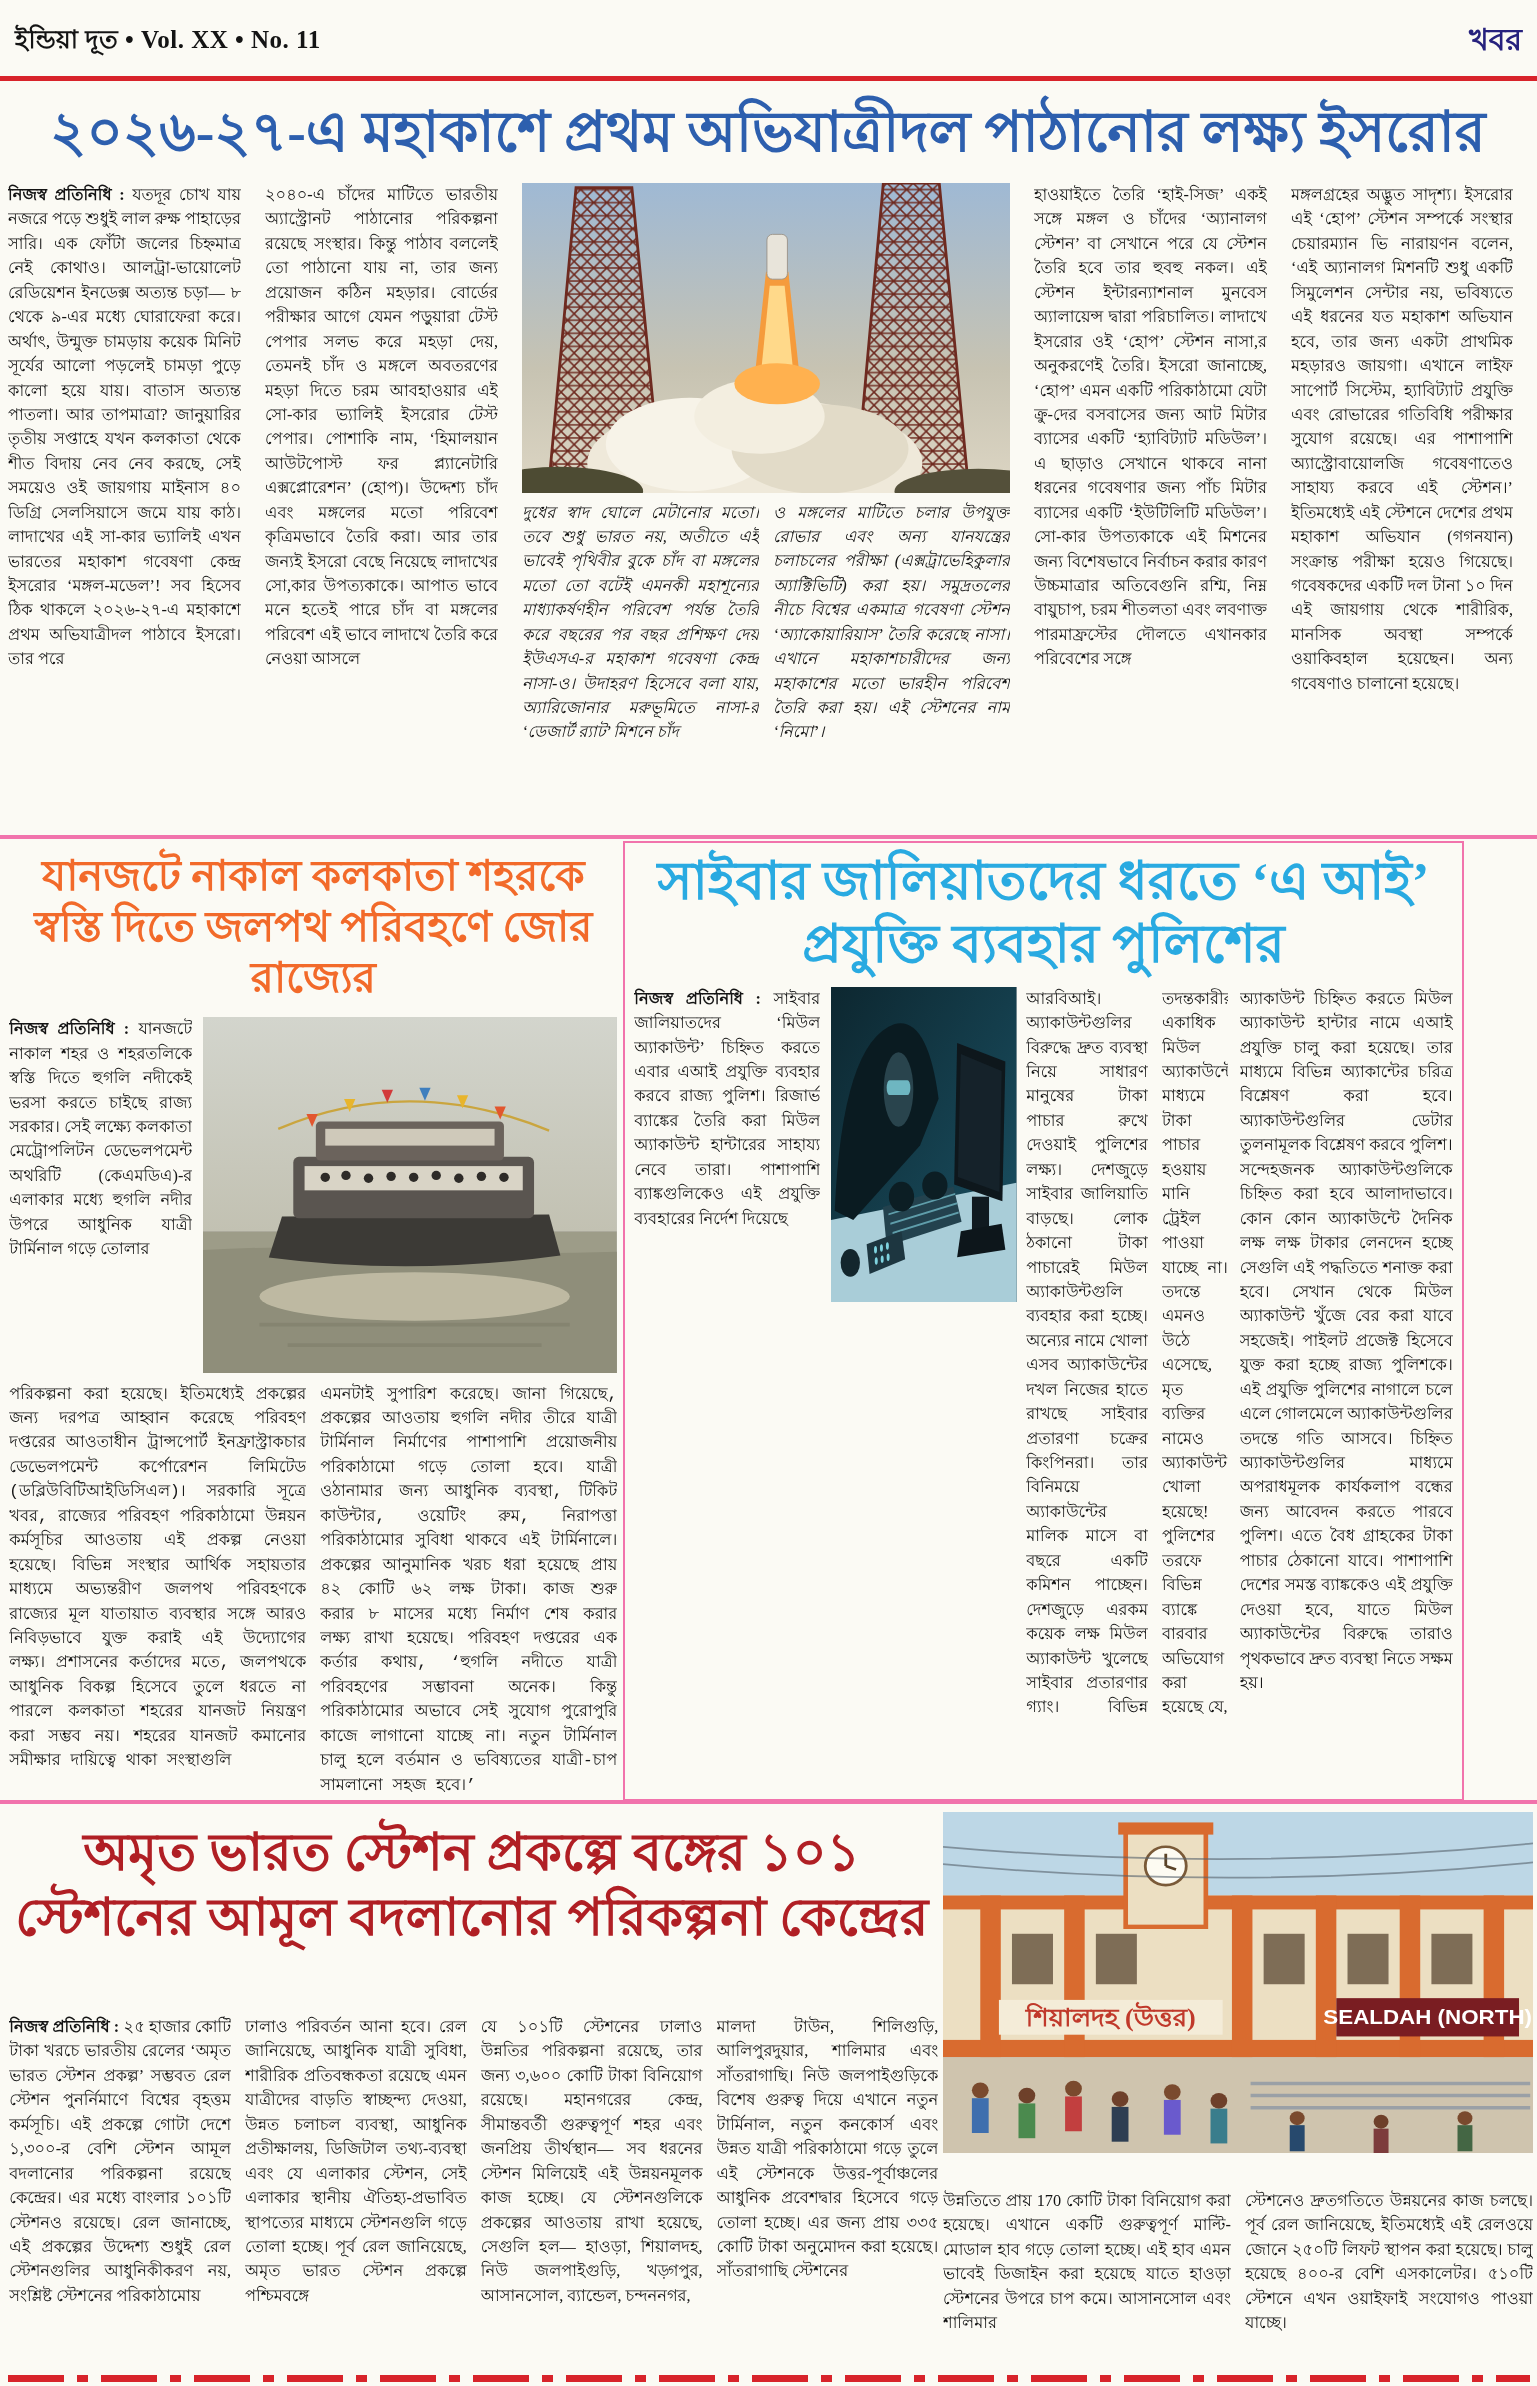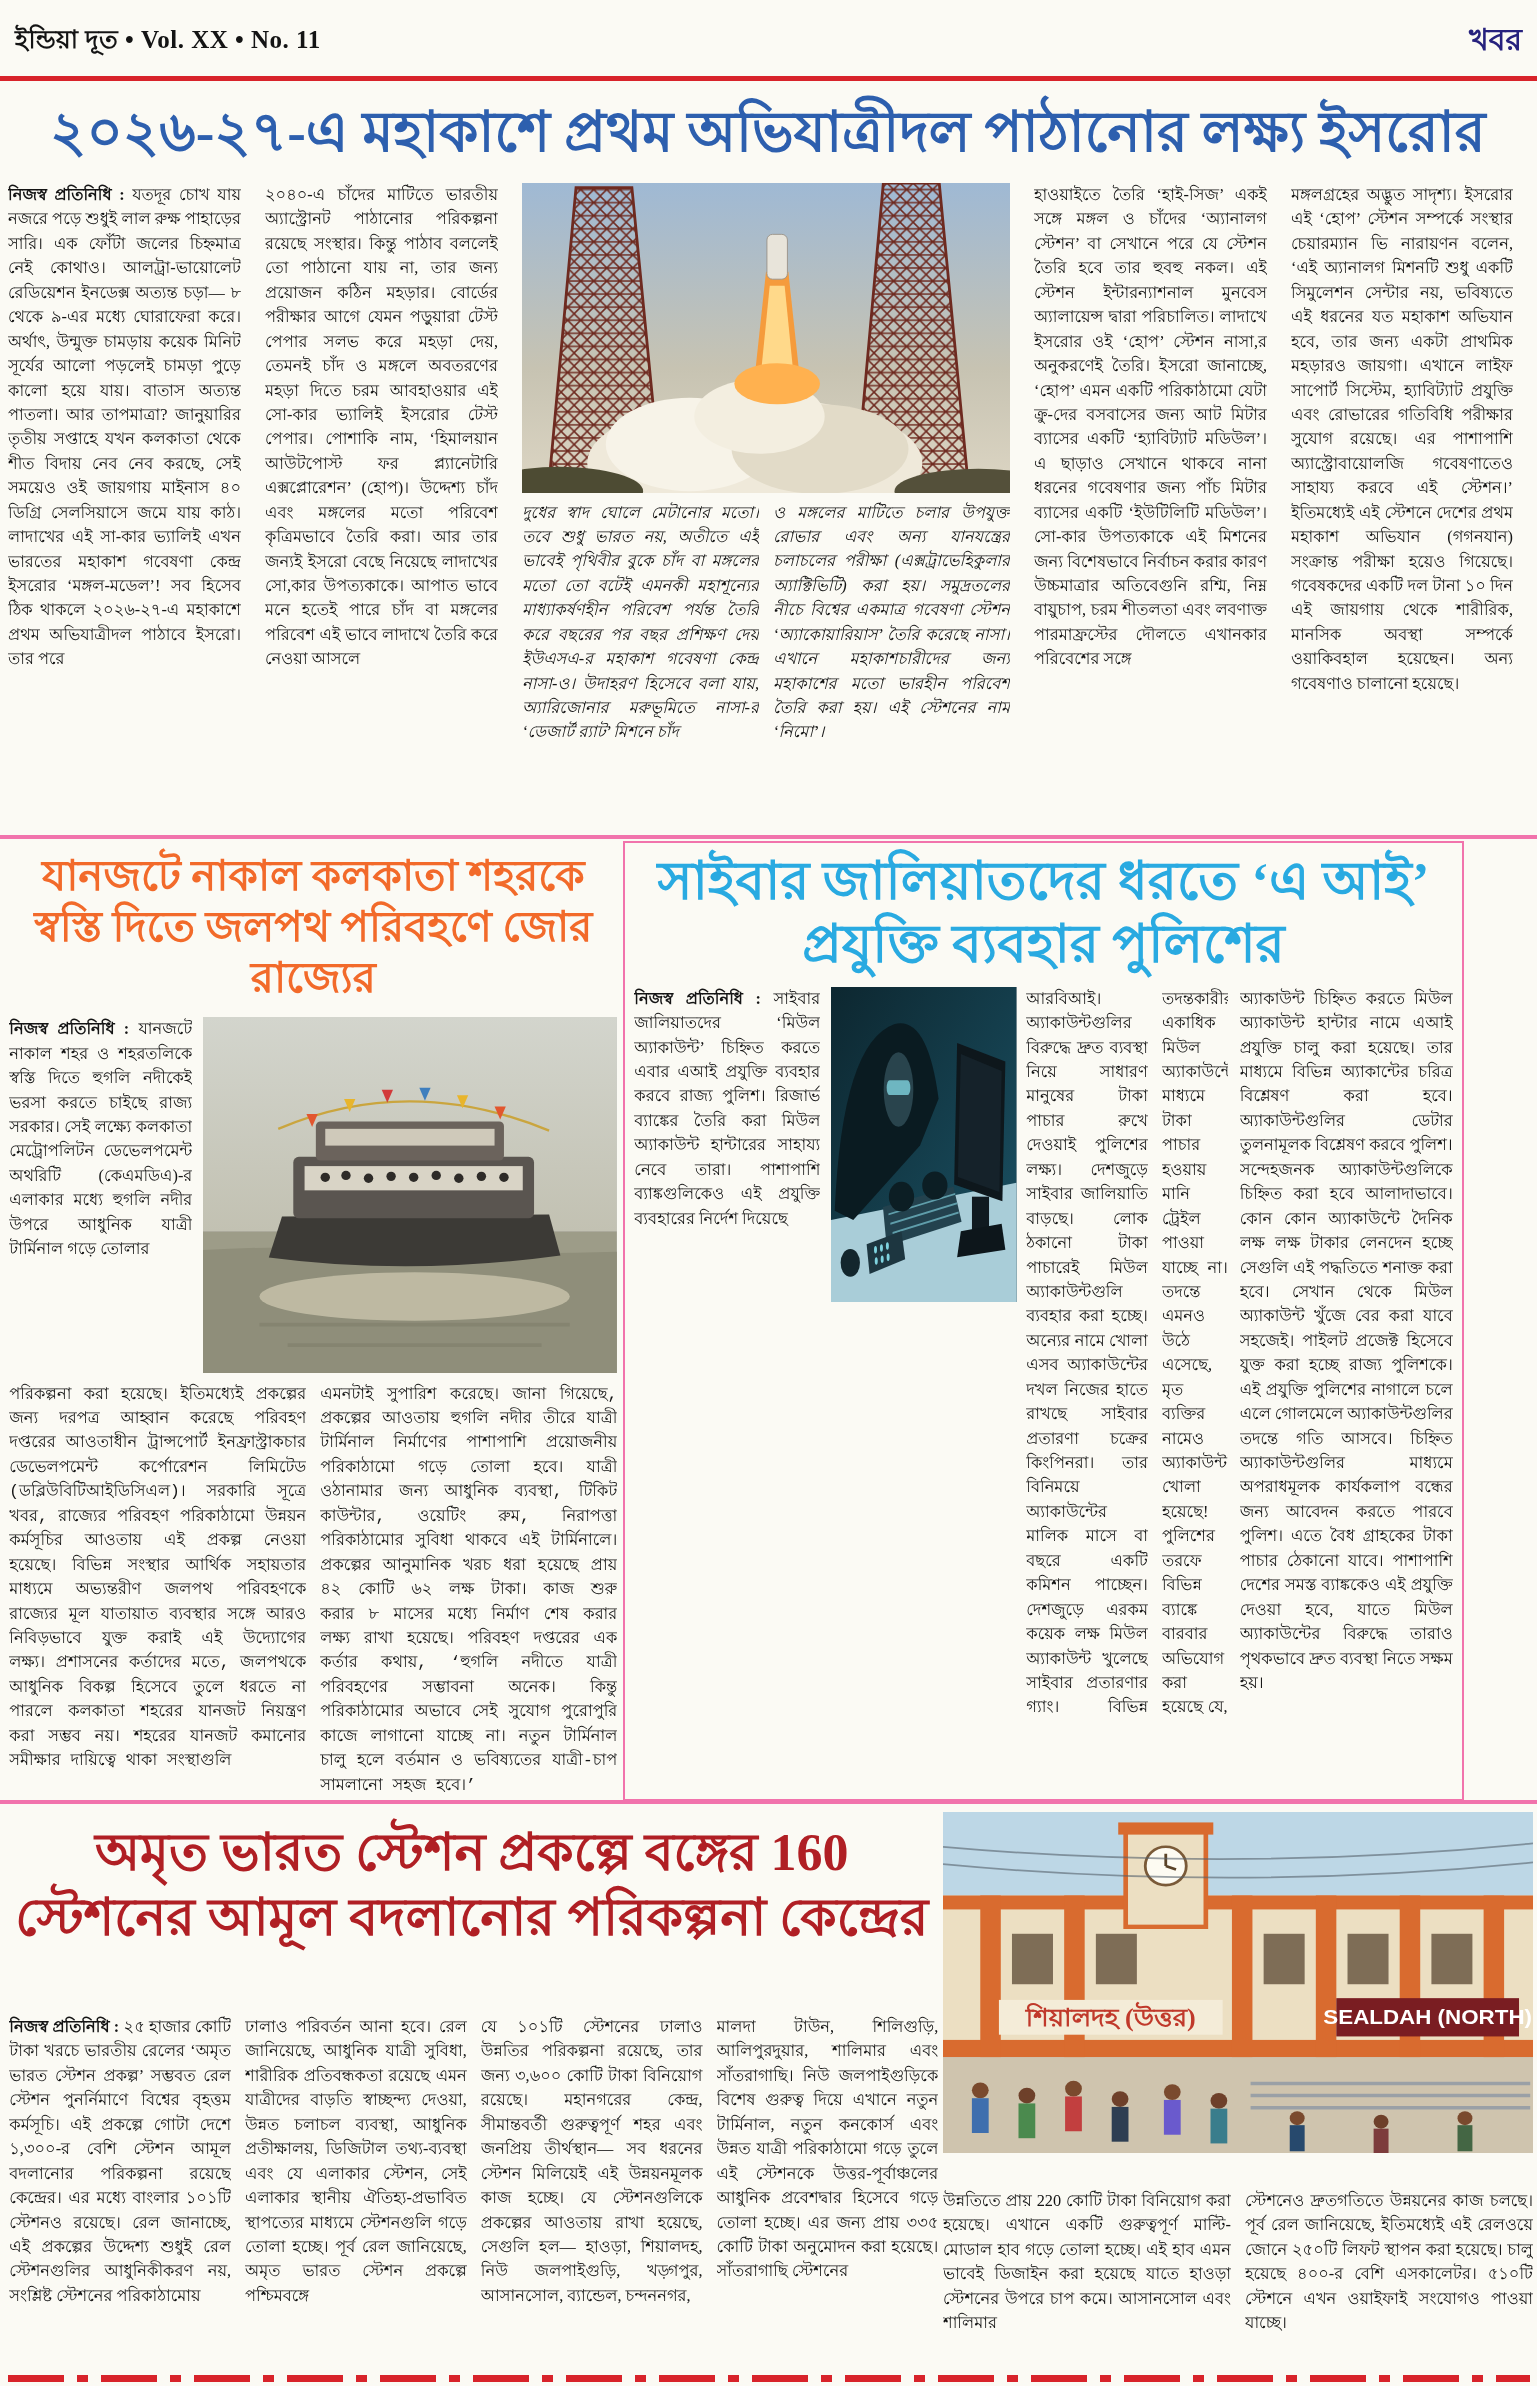--- a/index.html
+++ b/index.html
@@ -243,21 +243,21 @@
         <div id="a3-colA" class="bodycol">আরবিআই। অ্যাকাউন্টগুলির বিরুদ্ধে দ্রুত ব্যবস্থা নিয়ে সাধারণ মানুষের টাকা পাচার রুখে দেওয়াই পুলিশের লক্ষ্য। দেশজুড়ে সাইবার জালিয়াতি বাড়ছে। লোক ঠকানো টাকা পাচারেই মিউল অ্যাকাউন্টগুলি ব্যবহার করা হচ্ছে। অন্যের নামে খোলা এসব অ্যাকাউন্টের দখল নিজের হাতে রাখছে সাইবার প্রতারণা চক্রের কিংপিনরা। তার বিনিময়ে অ্যাকাউন্টের মালিক মাসে বা বছরে একটি কমিশন পাচ্ছেন। দেশজুড়ে এরকম কয়েক লক্ষ মিউল অ্যাকাউন্ট খুলেছে সাইবার প্রতারণার গ্যাং। বিভিন্ন জালিয়াতির তদন্তে নেমে এই ধরনের অ্যাকাউন্টের খোঁজ পেয়েছেন</div>
         <div id="a3-colB" class="bodycol">তদন্তকারীরা। একাধিক মিউল অ্যাকাউন্টের মাধ্যমে টাকা পাচার হওয়ায় মানি ট্রেইল পাওয়া যাচ্ছে না। তদন্তে এমনও উঠে এসেছে, মৃত ব্যক্তির নামেও অ্যাকাউন্ট খোলা হয়েছে! পুলিশের তরফে বিভিন্ন ব্যাঙ্কে বারবার অভিযোগ করা হয়েছে যে, ব্যাঙ্ককর্মীরা অনেক ক্ষেত্রেই নথি ঠিকমতো যাচাই না করেই অ্যাকাউন্ট খুলে দিচ্ছেন। অ্যাকাউন্ট বৃদ্ধির জন্য কর্মীদের উপর কর্তৃপক্ষের বাড়তি চাপই এর কারণ বলে অভিযোগ ওঠে। এই সুযোগটাই নিচ্ছে জালিয়াতরা। আর এই প্রতারণার বহর দিন দিন বাড়তে থাকায় আসরে নেমেছে আরবিআই। রাজ্য পুলিশ সূত্রের খবর, গোলমেলে</div>
       </div>
     </div>
     <div id="a3-colR" class="bodycol">অ্যাকাউন্ট চিহ্নিত করতে মিউল অ্যাকাউন্ট হান্টার নামে এআই প্রযুক্তি চালু করা হয়েছে। তার মাধ্যমে বিভিন্ন অ্যাকান্টের চরিত্র বিশ্লেষণ করা হবে। অ্যাকাউন্টগুলির ডেটার তুলনামূলক বিশ্লেষণ করবে পুলিশ। সন্দেহজনক অ্যাকাউন্টগুলিকে চিহ্নিত করা হবে আলাদাভাবে। কোন কোন অ্যাকাউন্টে দৈনিক লক্ষ লক্ষ টাকার লেনদেন হচ্ছে সেগুলি এই পদ্ধতিতে শনাক্ত করা হবে। সেখান থেকে মিউল অ্যাকাউন্ট খুঁজে বের করা যাবে সহজেই। পাইলট প্রজেক্ট হিসেবে যুক্ত করা হচ্ছে রাজ্য পুলিশকে। এই প্রযুক্তি পুলিশের নাগালে চলে এলে গোলমেলে অ্যাকাউন্টগুলির তদন্তে গতি আসবে। চিহ্নিত অ্যাকাউন্টগুলির মাধ্যমে অপরাধমূলক কার্যকলাপ বন্ধের জন্য আবেদন করতে পারবে পুলিশ। এতে বৈধ গ্রাহকের টাকা পাচার ঠেকানো যাবে। পাশাপাশি দেশের সমস্ত ব্যাঙ্ককেও এই প্রযুক্তি দেওয়া হবে, যাতে মিউল অ্যাকাউন্টের বিরুদ্ধে তারাও পৃথকভাবে দ্রুত ব্যবস্থা নিতে সক্ষম হয়।</div>
   </div>
 </div>
 
 <div class="pink-h abs" style="top:1800px"></div>
 
-<div id="a4-headline" class="abs">অমৃত ভারত স্টেশন প্রকল্পে বঙ্গের 160 স্টেশনের আমূল বদলানোর পরিকল্পনা কেন্দ্রের</div>
+<div id="a4-headline" class="abs">অমৃত ভারত স্টেশন প্রকল্পে বঙ্গের ১০১ স্টেশনের আমূল বদলানোর পরিকল্পনা কেন্দ্রের</div>
 
 <div id="a4-img" class="abs imgbox">
   <svg viewBox="0 0 633 392" preserveAspectRatio="none">
     <rect width="633" height="392" fill="#bdd7e6"></rect>
 
     <rect x="0" y="96" width="633" height="186" fill="#ecdfc2"></rect>
     <rect x="0" y="96" width="633" height="16" fill="#d96b2f"></rect>
     <rect x="0" y="262" width="633" height="20" fill="#d96b2f"></rect>
 
     <rect x="196" y="22" width="86" height="110" fill="#ecdfc2" stroke="#d96b2f" stroke-width="5"></rect>
@@ -321,18 +321,18 @@
   <div class="bodycol">
     <p><strong class="byline">নিজস্ব প্রতিনিধি :</strong>
        <span>২৫ হাজার কোটি টাকা খরচে ভারতীয় রেলের ‘অমৃত ভারত স্টেশন প্রকল্প’ সম্ভবত রেল স্টেশন পুনর্নিমাণে বিশ্বের বৃহত্তম কর্মসূচি। এই প্রকল্পে গোটা দেশে ১,৩০০-র বেশি স্টেশন আমূল বদলানোর পরিকল্পনা রয়েছে কেন্দ্রের। এর মধ্যে বাংলার ১০১টি স্টেশনও রয়েছে। রেল জানাচ্ছে, এই প্রকল্পের উদ্দেশ্য শুধুই রেল স্টেশনগুলির আধুনিকীকরণ নয়, সংশ্লিষ্ট স্টেশনের পরিকাঠামোয়</span></p>
   </div>
   <div class="bodycol">ঢালাও পরিবর্তন আনা হবে। রেল জানিয়েছে, আধুনিক যাত্রী সুবিধা, শারীরিক প্রতিবন্ধকতা রয়েছে এমন যাত্রীদের বাড়তি স্বাচ্ছন্দ্য দেওয়া, উন্নত চলাচল ব্যবস্থা, আধুনিক প্রতীক্ষালয়, ডিজিটাল তথ্য-ব্যবস্থা এবং যে এলাকার স্টেশন, সেই এলাকার স্থানীয় ঐতিহ্য-প্রভাবিত স্থাপত্যের মাধ্যমে স্টেশনগুলি গড়ে তোলা হচ্ছে। পূর্ব রেল জানিয়েছে, অমৃত ভারত স্টেশন প্রকল্পে পশ্চিমবঙ্গে</div>
   <div class="bodycol">যে ১০১টি স্টেশনের ঢালাও উন্নতির পরিকল্পনা রয়েছে, তার জন্য ৩,৬০০ কোটি টাকা বিনিয়োগ রয়েছে। মহানগরের কেন্দ্র, সীমান্তবর্তী গুরুত্বপূর্ণ শহর এবং জনপ্রিয় তীর্থস্থান— সব ধরনের স্টেশন মিলিয়েই এই উন্নয়নমূলক কাজ হচ্ছে। যে স্টেশনগুলিকে প্রকল্পের আওতায় রাখা হয়েছে, সেগুলি হল— হাওড়া, শিয়ালদহ, নিউ জলপাইগুড়ি, খড়্গপুর, আসানসোল, ব্যান্ডেল, চন্দননগর,</div>
   <div class="bodycol">মালদা টাউন, শিলিগুড়ি, আলিপুরদুয়ার, শালিমার এবং সাঁতরাগাছি। নিউ জলপাইগুড়িকে বিশেষ গুরুত্ব দিয়ে এখানে নতুন টার্মিনাল, নতুন কনকোর্স এবং উন্নত যাত্রী পরিকাঠামো গড়ে তুলে এই স্টেশনকে উত্তর-পূর্বাঞ্চলের আধুনিক প্রবেশদ্বার হিসেবে গড়ে তোলা হচ্ছে। এর জন্য প্রায় ৩৩৫ কোটি টাকা অনুমোদন করা হয়েছে। সাঁতরাগাছি স্টেশনের</div>
 </div>
 
 <div id="a4-right" class="abs">
-  <div class="bodycol">উন্নতিতে প্রায় 220 কোটি টাকা বিনিয়োগ করা হয়েছে। এখানে একটি গুরুত্বপূর্ণ মাল্টি-মোডাল হাব গড়ে তোলা হচ্ছে। এই হাব এমন ভাবেই ডিজাইন করা হয়েছে যাতে হাওড়া স্টেশনের উপরে চাপ কমে। আসানসোল এবং শালিমার</div>
+  <div class="bodycol">উন্নতিতে প্রায় 170 কোটি টাকা বিনিয়োগ করা হয়েছে। এখানে একটি গুরুত্বপূর্ণ মাল্টি-মোডাল হাব গড়ে তোলা হচ্ছে। এই হাব এমন ভাবেই ডিজাইন করা হয়েছে যাতে হাওড়া স্টেশনের উপরে চাপ কমে। আসানসোল এবং শালিমার</div>
   <div class="bodycol">স্টেশনেও দ্রুতগতিতে উন্নয়নের কাজ চলছে। পূর্ব রেল জানিয়েছে, ইতিমধ্যেই এই রেলওয়ে জোনে ২৫০টি লিফট স্থাপন করা হয়েছে। চালু হয়েছে ৪০০-র বেশি এসকালেটর। ৫১০টি স্টেশনে এখন ওয়াইফাই সংযোগও পাওয়া যাচ্ছে।</div>
 </div>
 
 <div id="dashline" class="abs"></div>
 
 
 </body></html>

